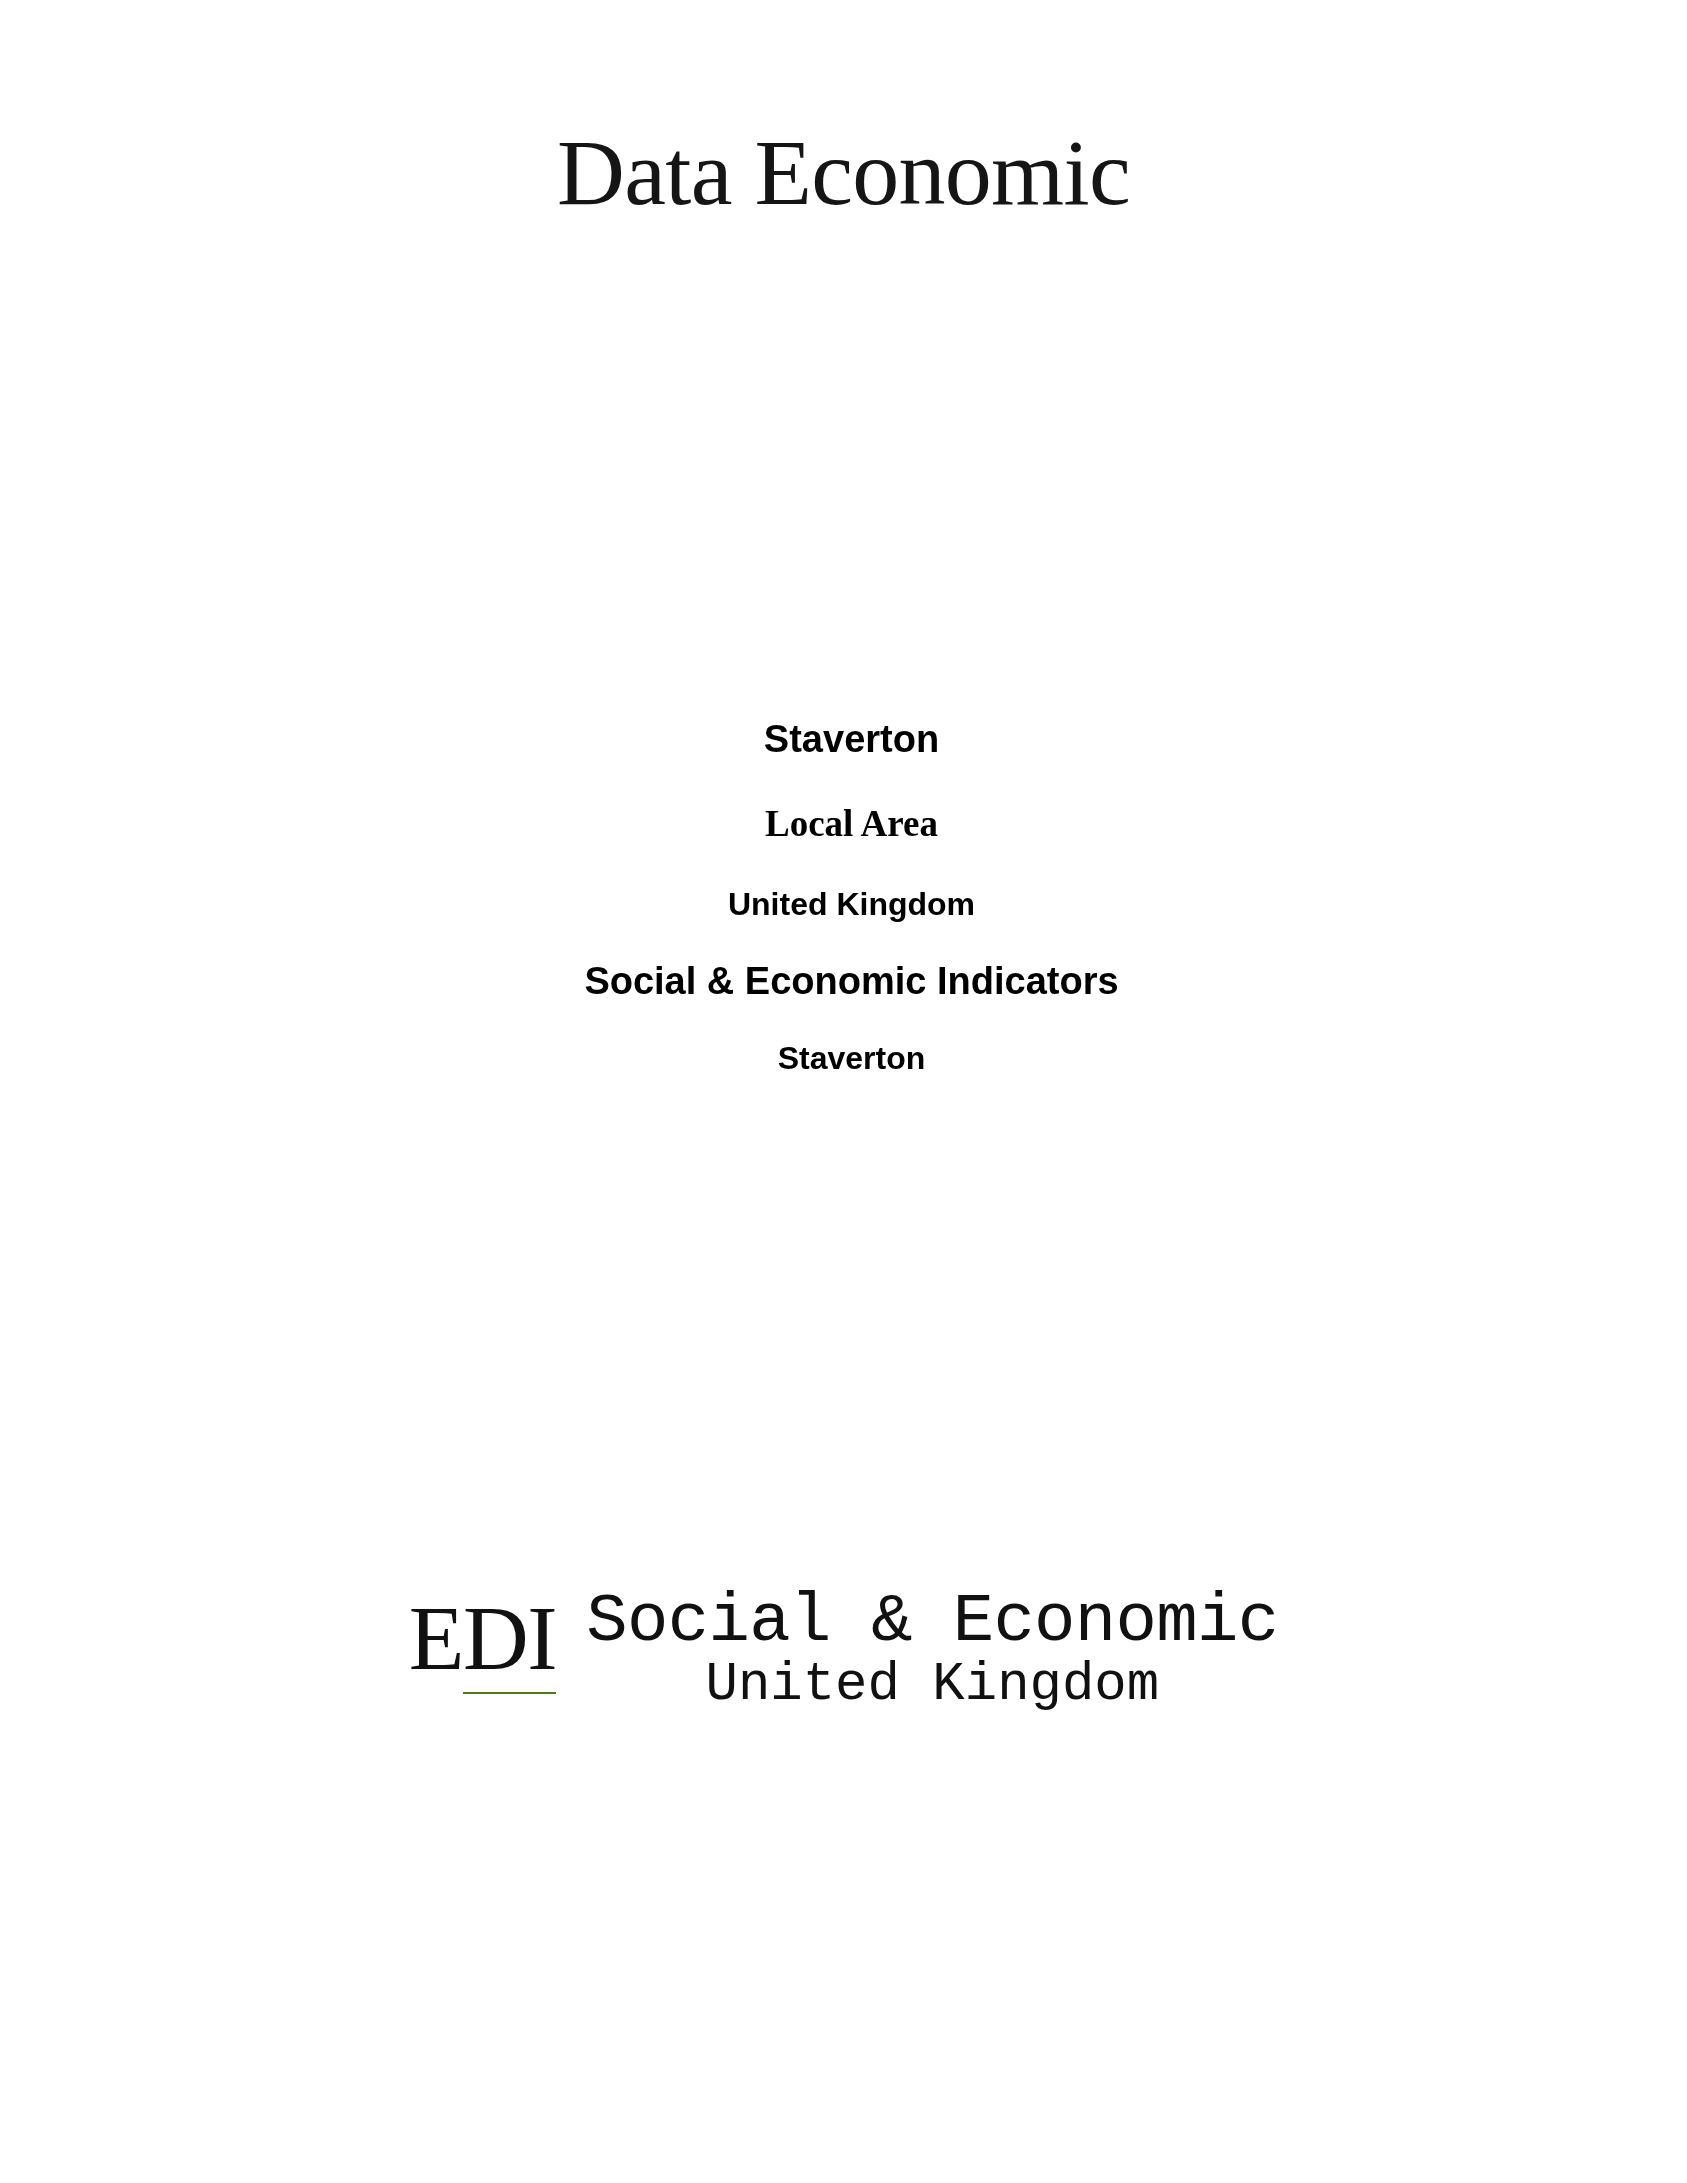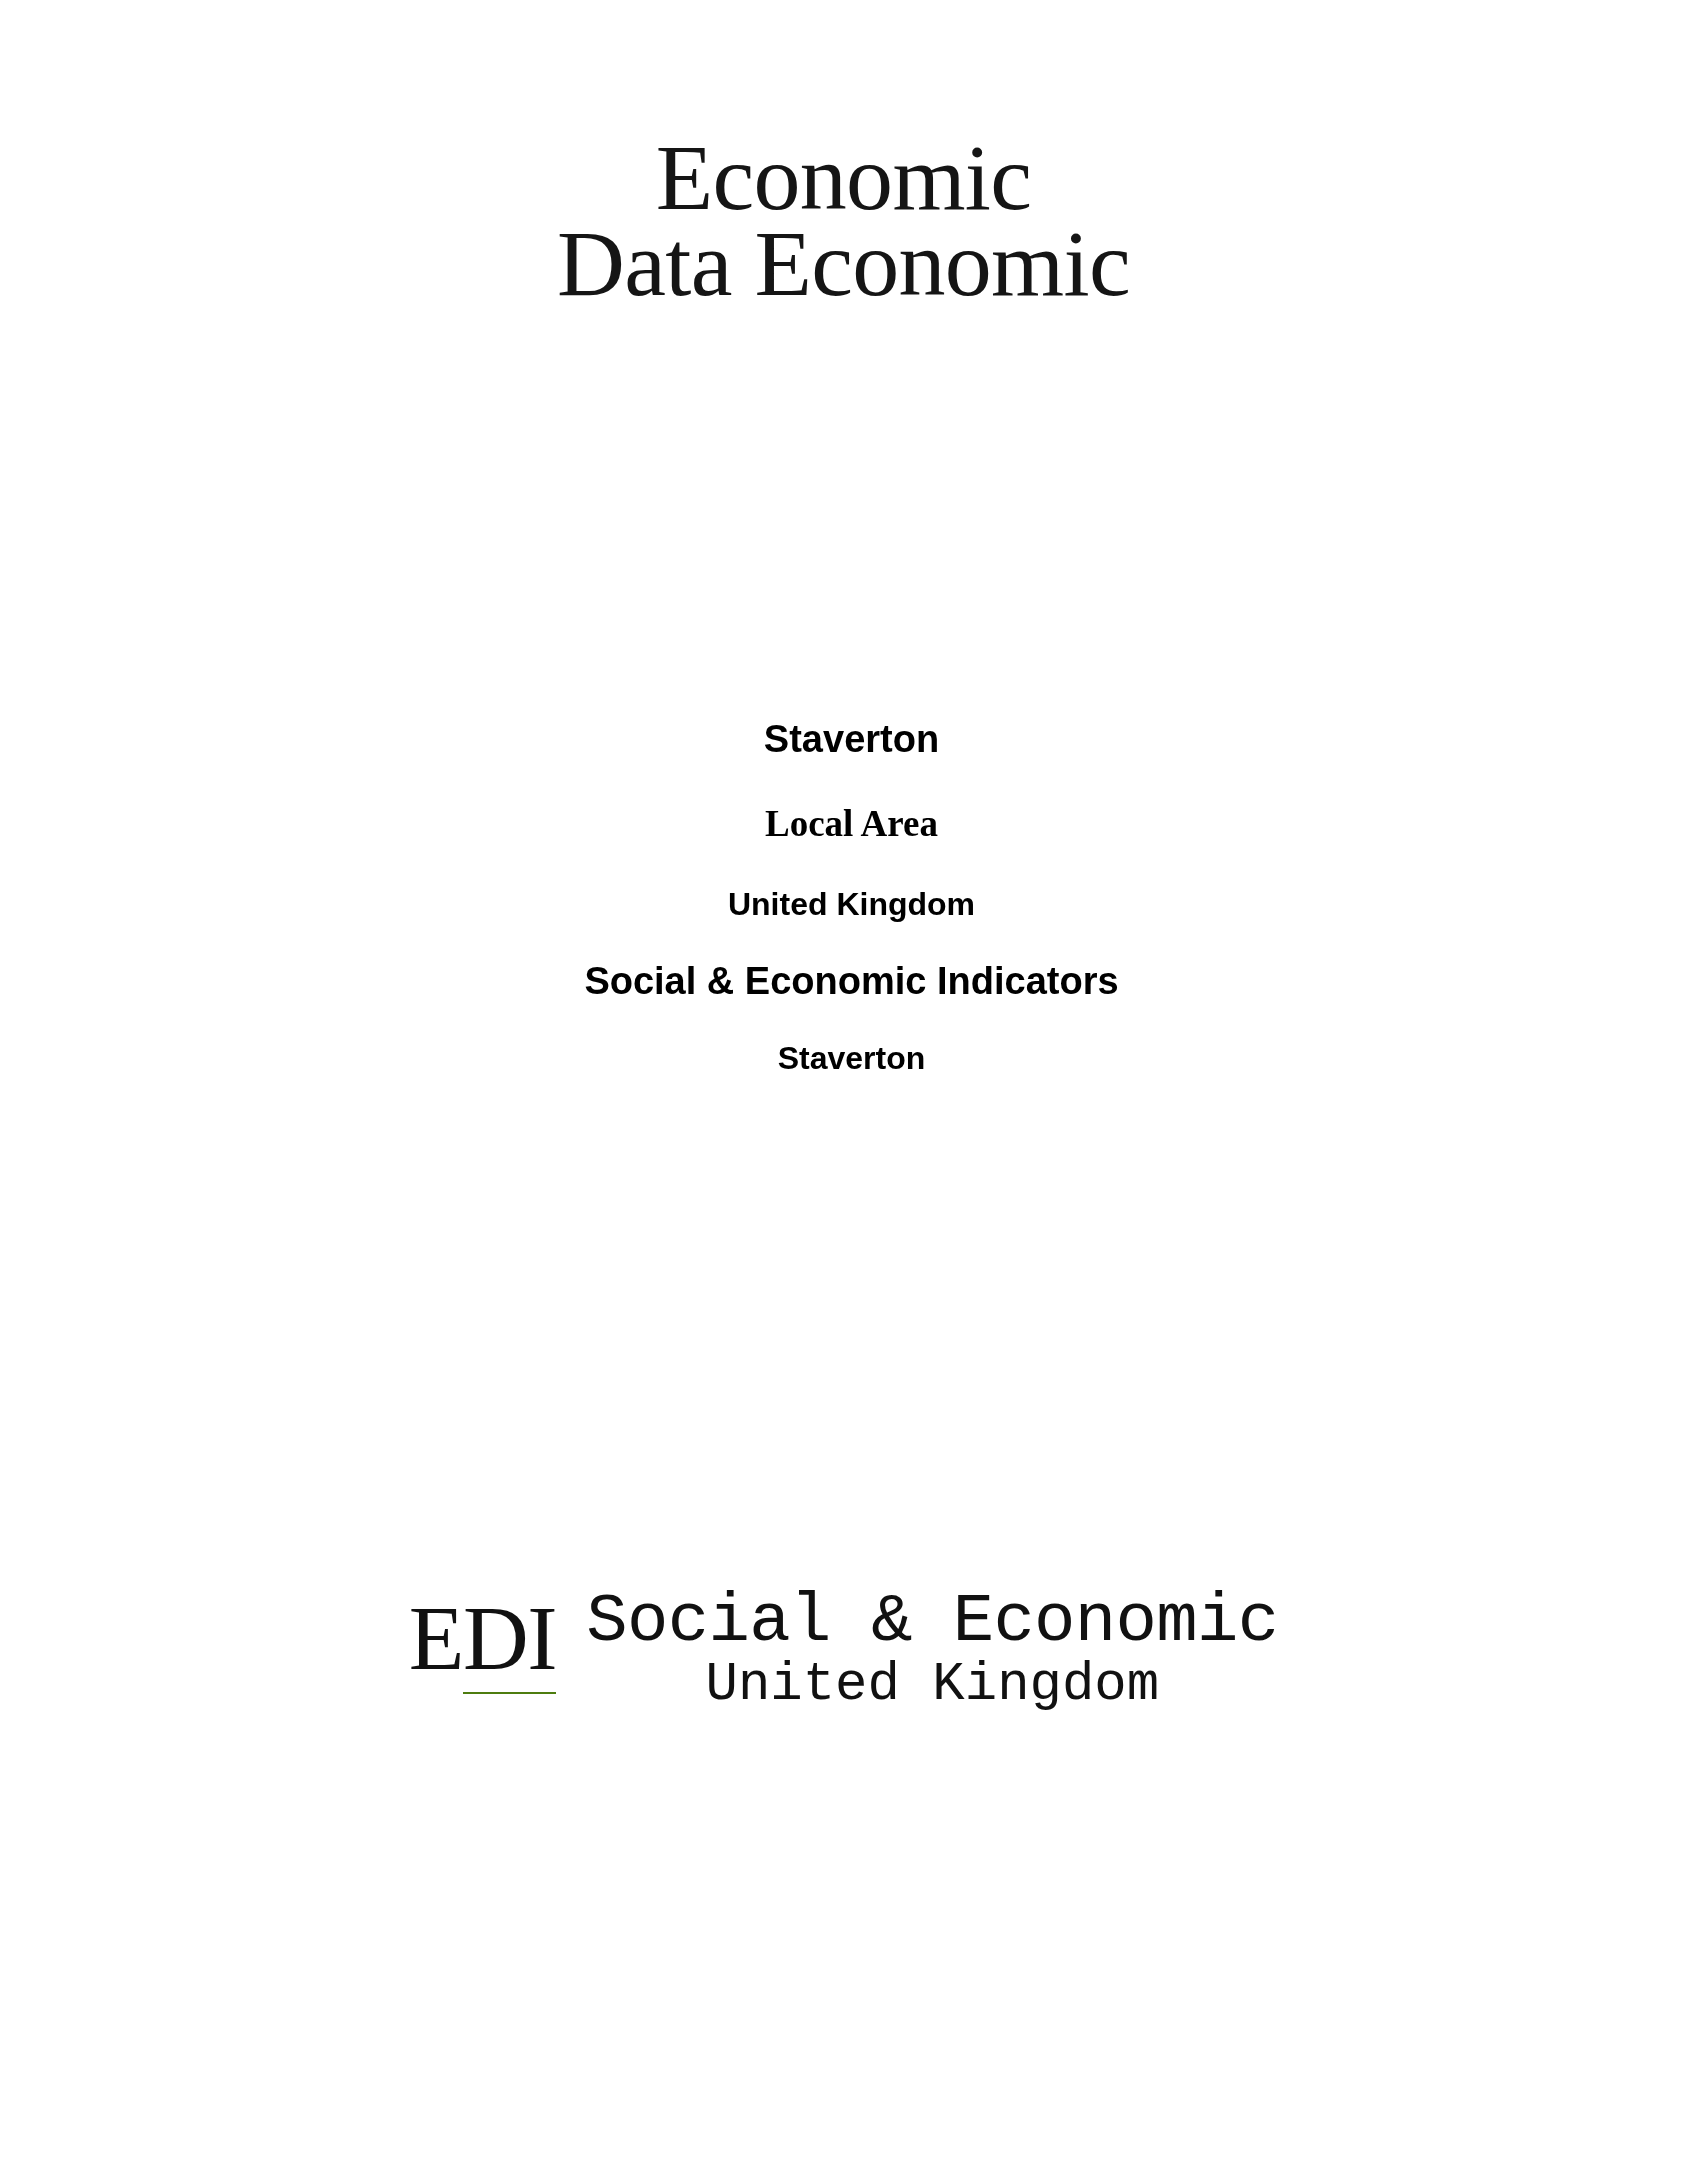--- a/index.html
+++ b/index.html
@@ -112,21 +112,20 @@
     font-size: 54px;
     margin-top: 1.3px;
   }
 </style>
 </head>
 <body>
 
 <div class="page">
 
   <div class="masthead">
-    <div class="line1">Economic</div>
     <div class="line2">Data Economic</div>
   </div>
 
   <div class="title-block">
     <div class="t-area-name">Staverton</div>
     <div class="t-area-type">Local Area</div>
     <div class="t-country">United Kingdom</div>
     <div class="t-subject">Social &amp; Economic Indicators</div>
     <div class="t-doctype">Staverton</div>
   </div>

